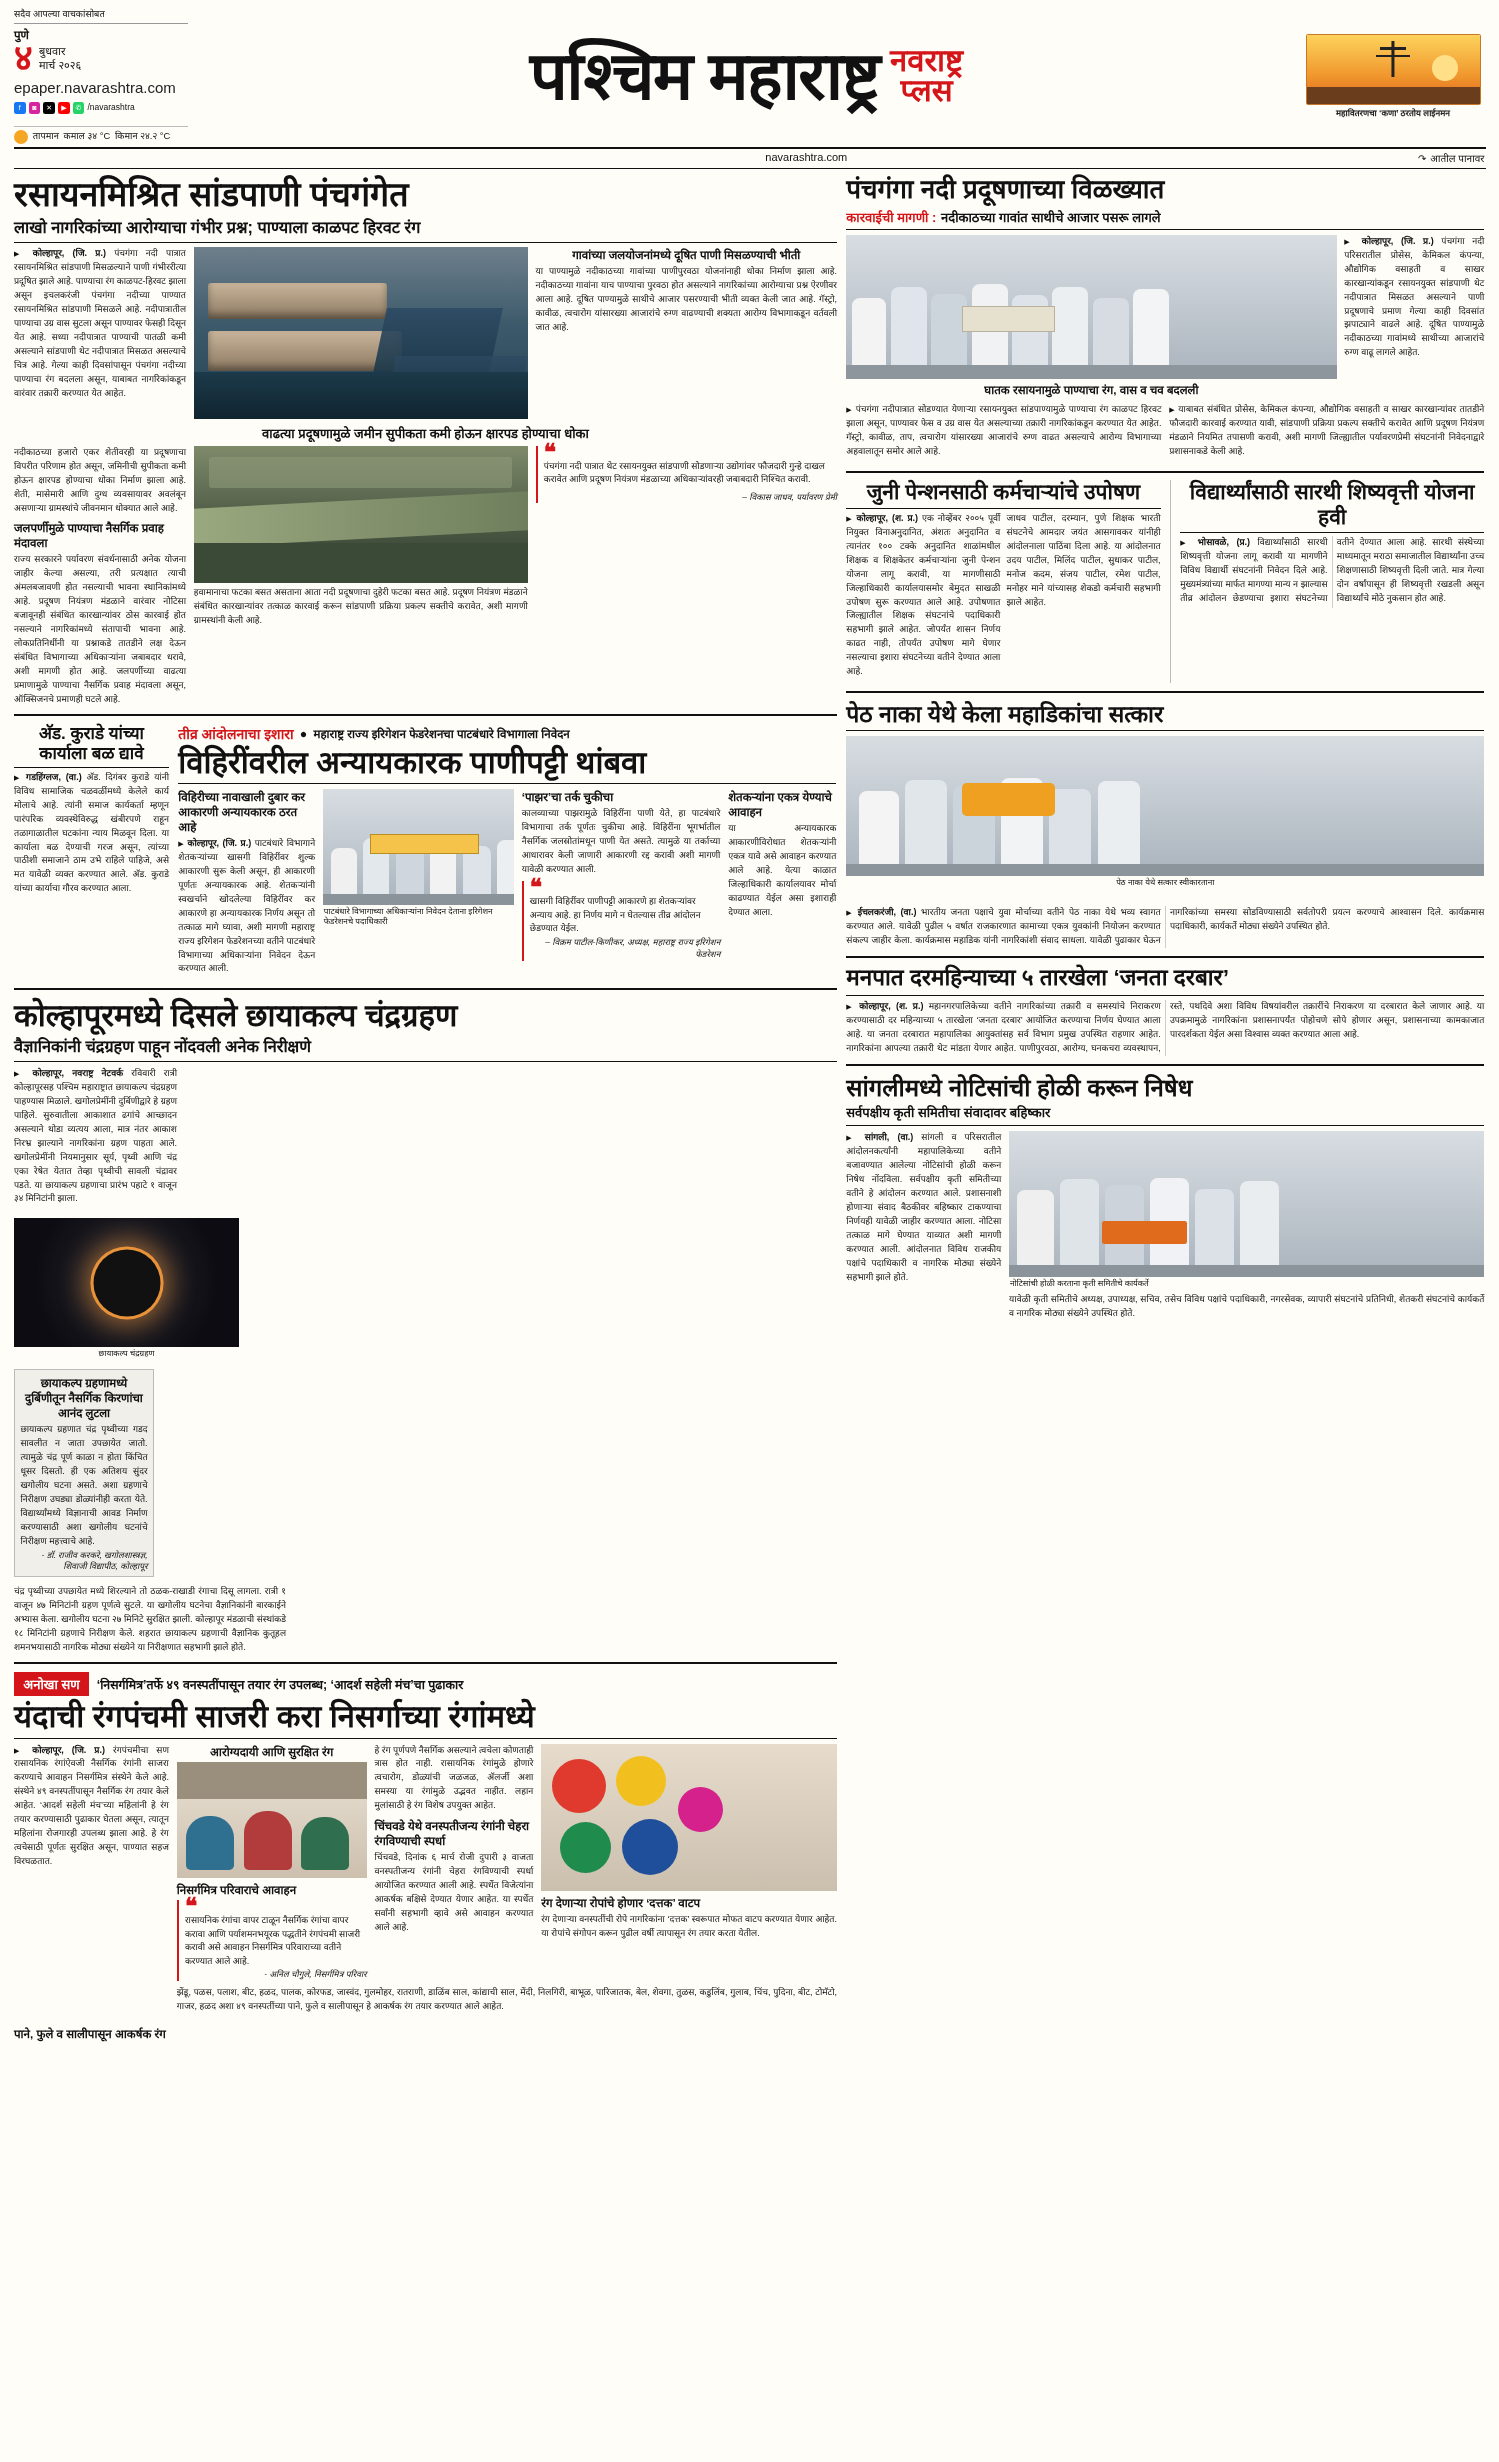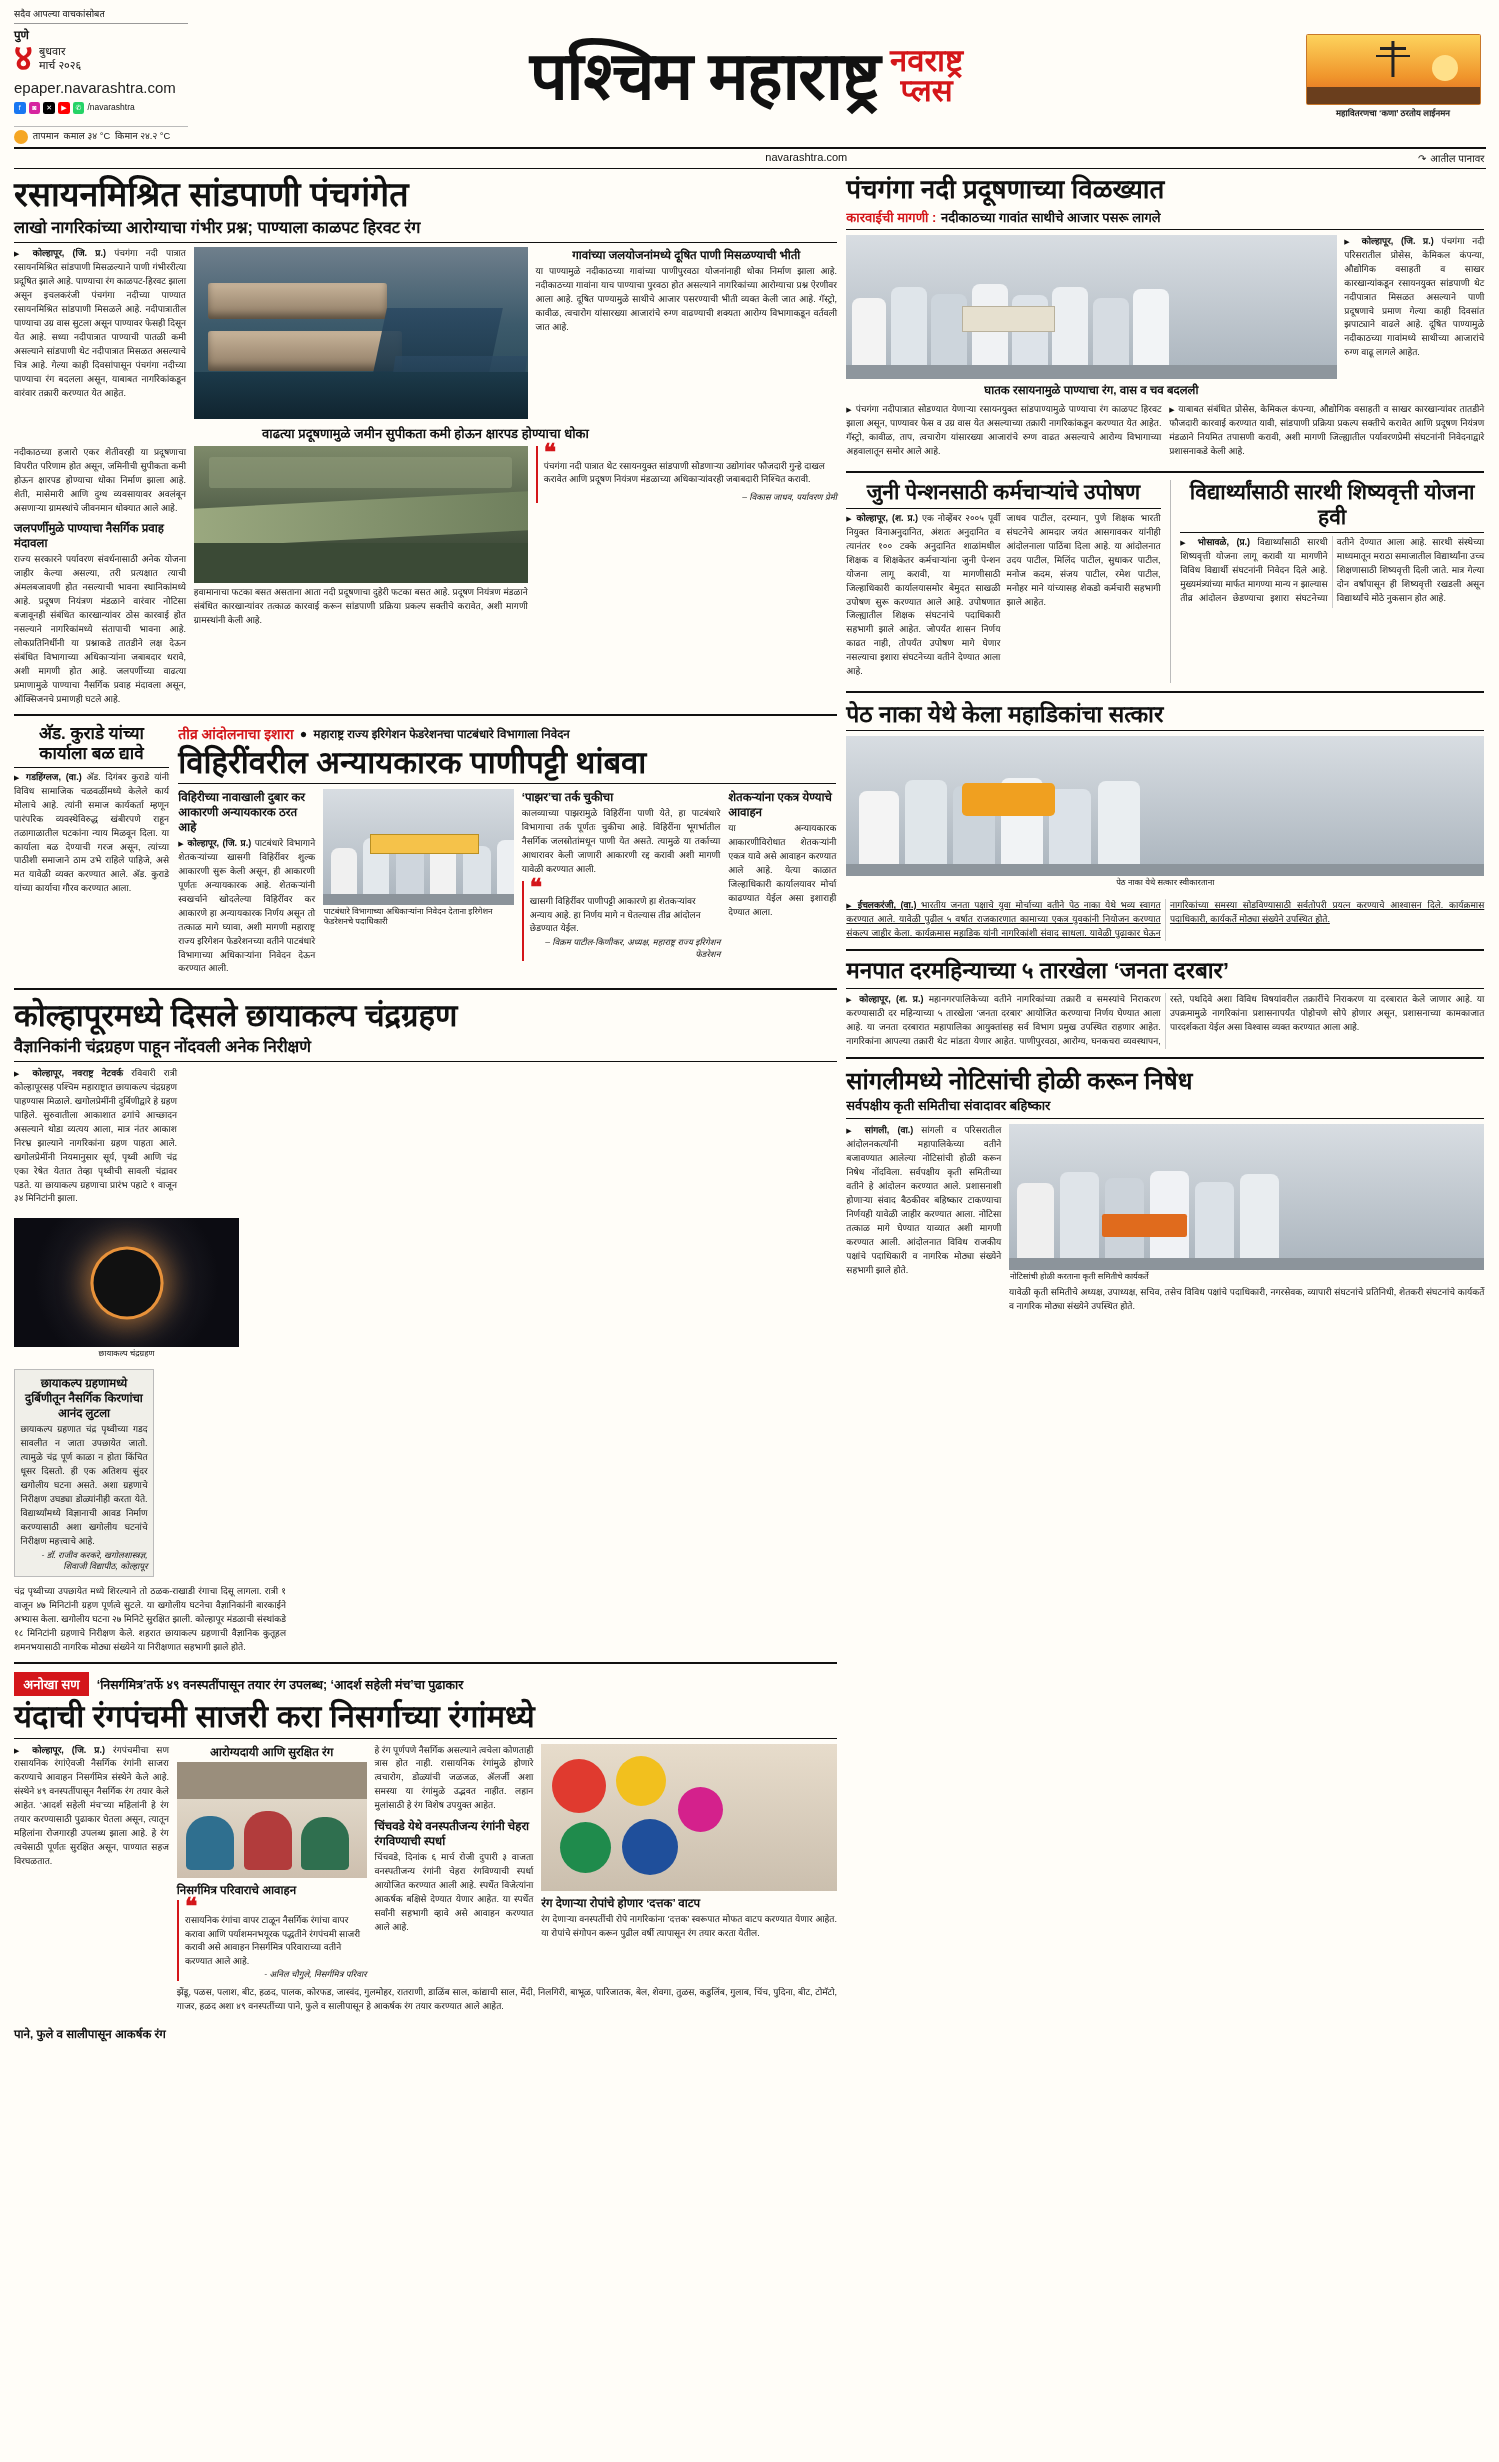--- a/index.html
+++ b/index.html
@@ -442,21 +442,21 @@
           <div class="person" style="left:12.4px;width:40px;height:85px;background:#f4f4f4;"></div>
           <div class="person" style="left:59px;width:42px;height:96px;background:#e0e6ea;"></div>
           <div class="person" style="left:107px;width:42px;height:90px;background:#ccd4db;"></div>
           <div class="person" style="left:155px;width:42px;height:98px;background:#f1f3f5;"></div>
           <div class="person" style="left:203px;width:42px;height:87px;background:#dce2e8;"></div>
           <div class="person" style="left:252px;width:42px;height:95px;background:#eaeef1;"></div>
           <div style="position:absolute;left:116px;top:47px;width:93px;height:33px;background:#f0a020;border-radius:4.7px;"></div>
           <div style="position:absolute;left:0;bottom:0;width:100%;height:12.4px;background:#8d959c;"></div>
         </div>
         <div class="ph-cap center">पेठ नाका येथे सत्कार स्वीकारताना</div>
-        <div class="body cols2" style="margin-top:9px;text-decoration:underline;">
+        <div class="body cols2" style="margin-top:16px;">
           <p><span class="bullet"></span><span class="dateline">ईचलकरंजी, (वा.)</span>
           <span>भारतीय जनता पक्षाचे युवा मोर्चाच्या वतीने पेठ नाका येथे भव्य स्वागत करण्यात आले. यावेळी पुढील ५ वर्षात राजकारणात कामाच्या एकत्र युवकांनी नियोजन करण्यात संकल्प जाहीर केला. कार्यक्रमास महाडिक यांनी नागरिकांशी संवाद साधला. यावेळी पुढाकार घेऊन नागरिकांच्या समस्या सोडविण्यासाठी सर्वतोपरी प्रयत्न करण्याचे आश्वासन दिले. कार्यक्रमास पदाधिकारी, कार्यकर्ते मोठ्या संख्येने उपस्थित होते.</span></p>
         </div>
       </div>
 
       <div class="hr2"></div>
 
       <div>
         <h3 class="headline" style="font-size:22.5px;">मनपात दरमहिन्याच्या ५ तारखेला ‘जनता दरबार’</h3>
         <div style="border-top:0.8px solid #111;margin:3.1px 0 4.7px;"></div>

